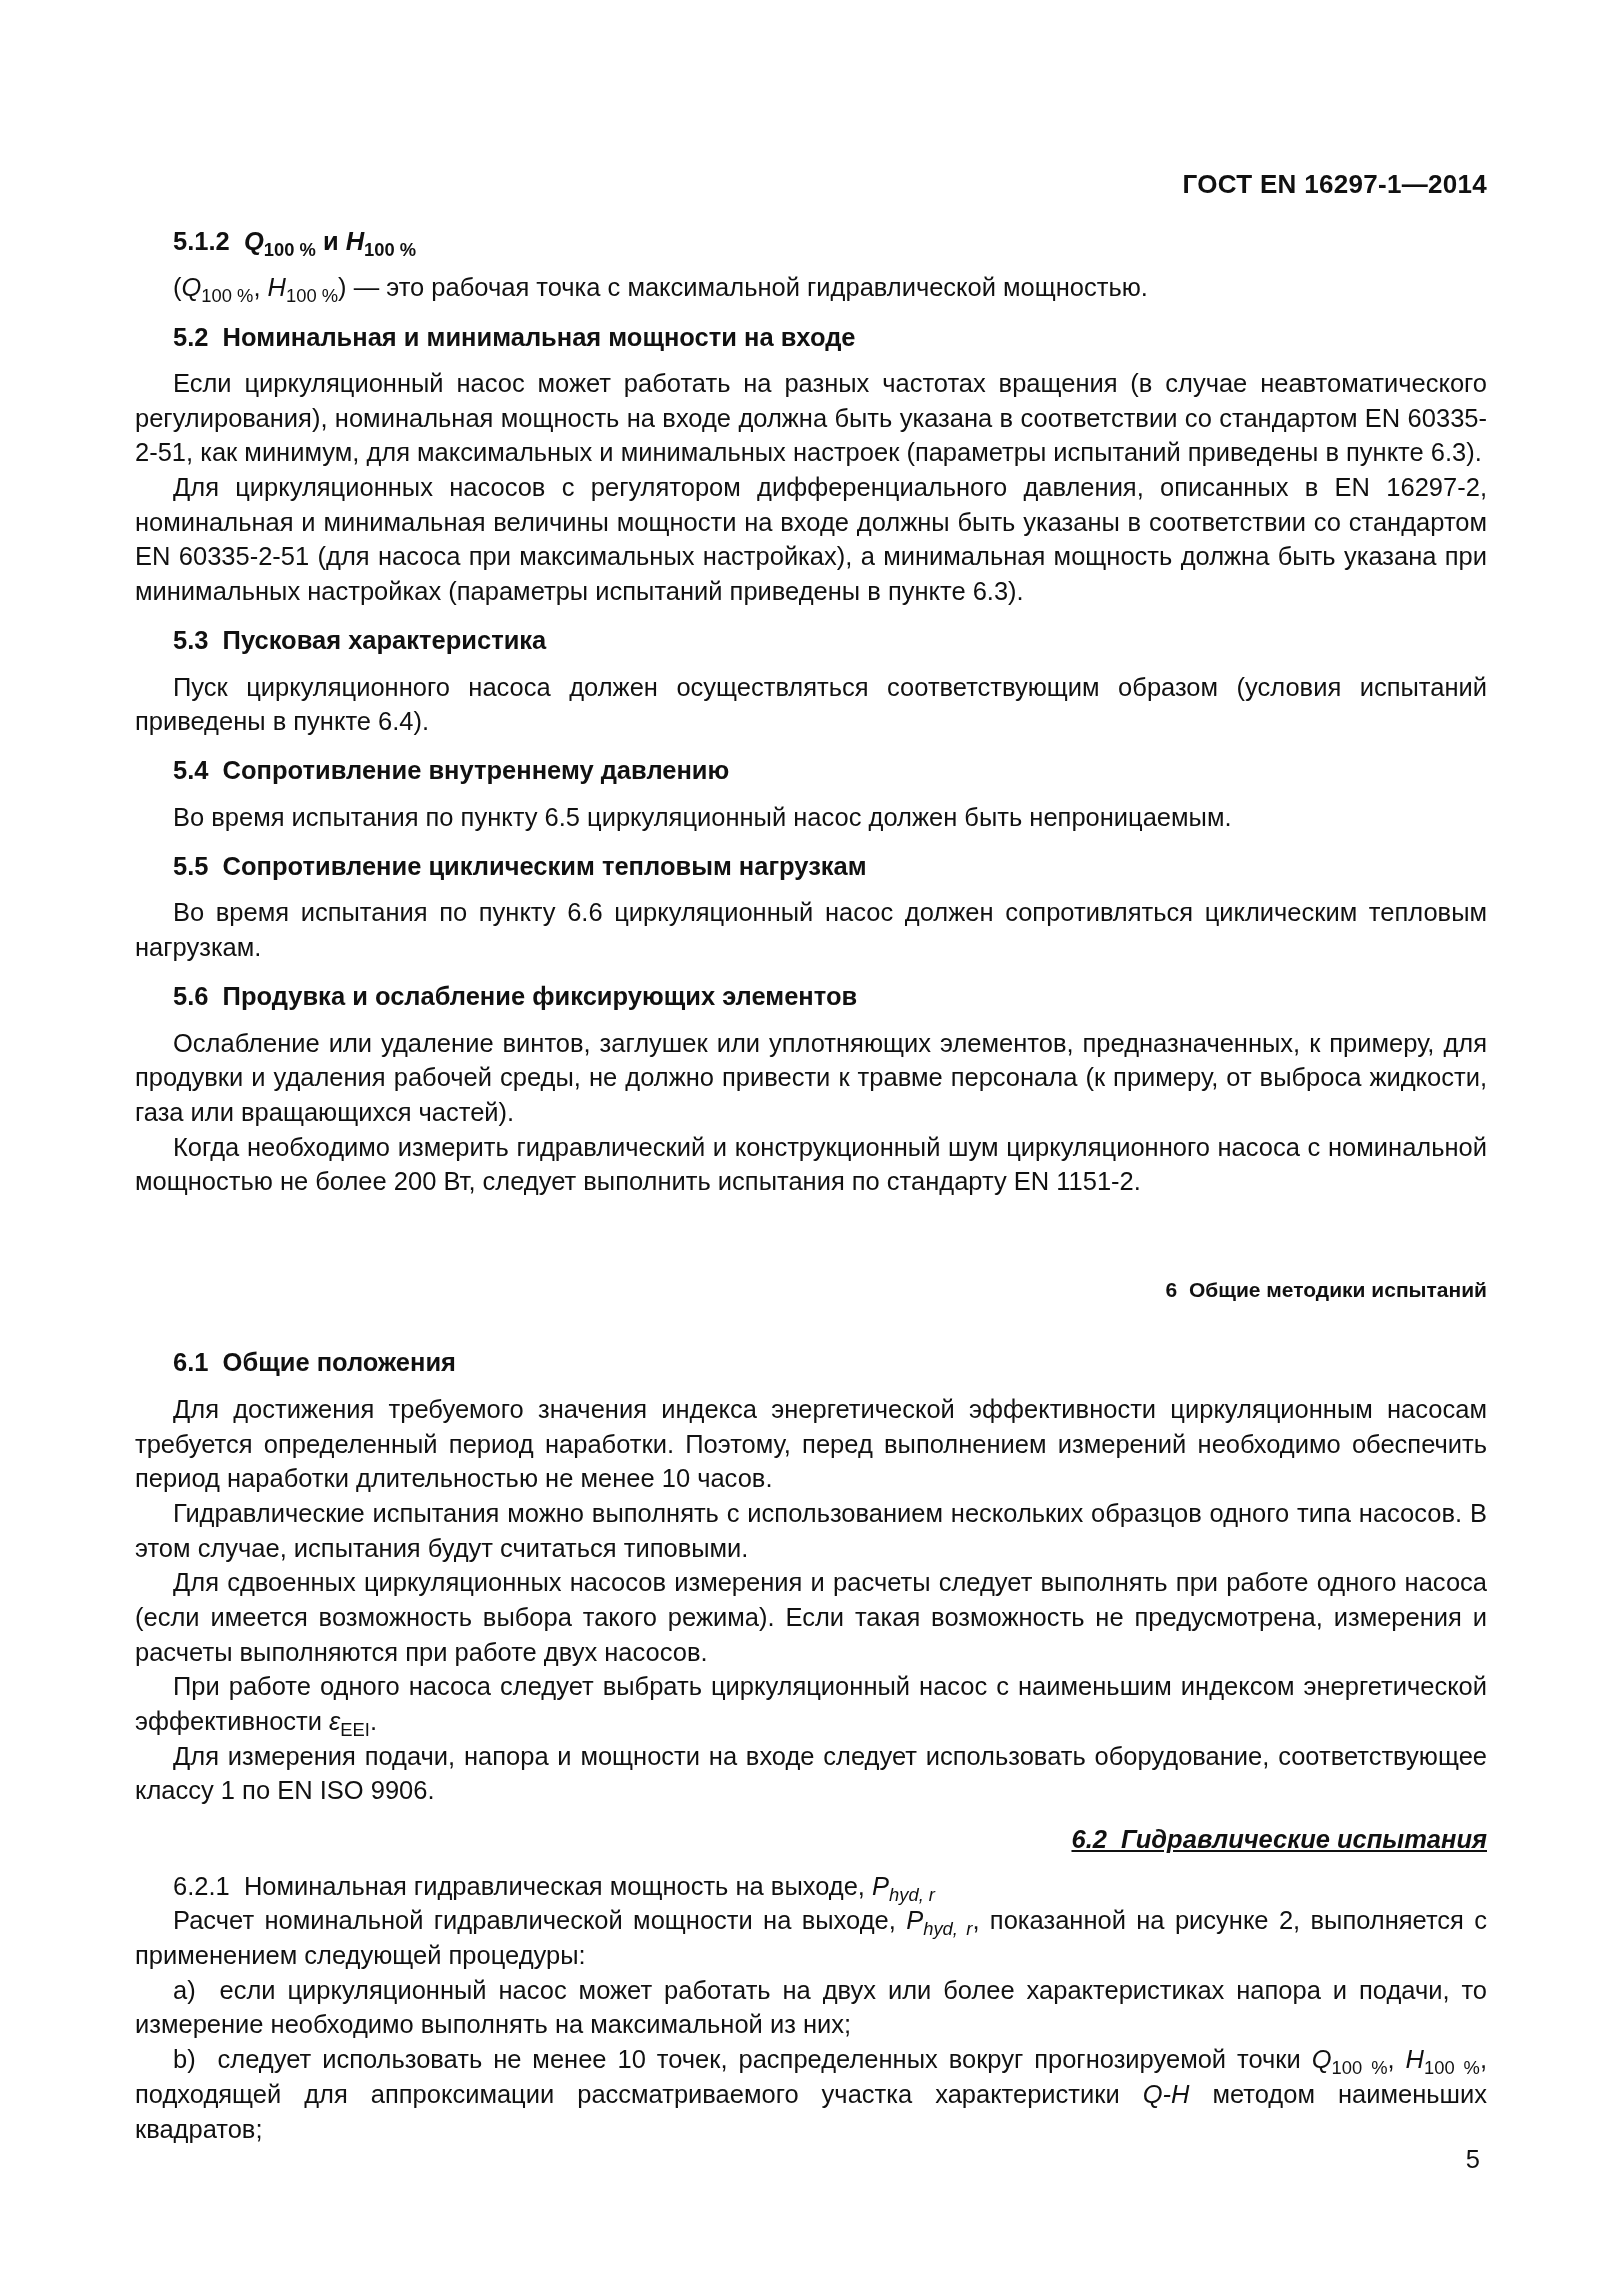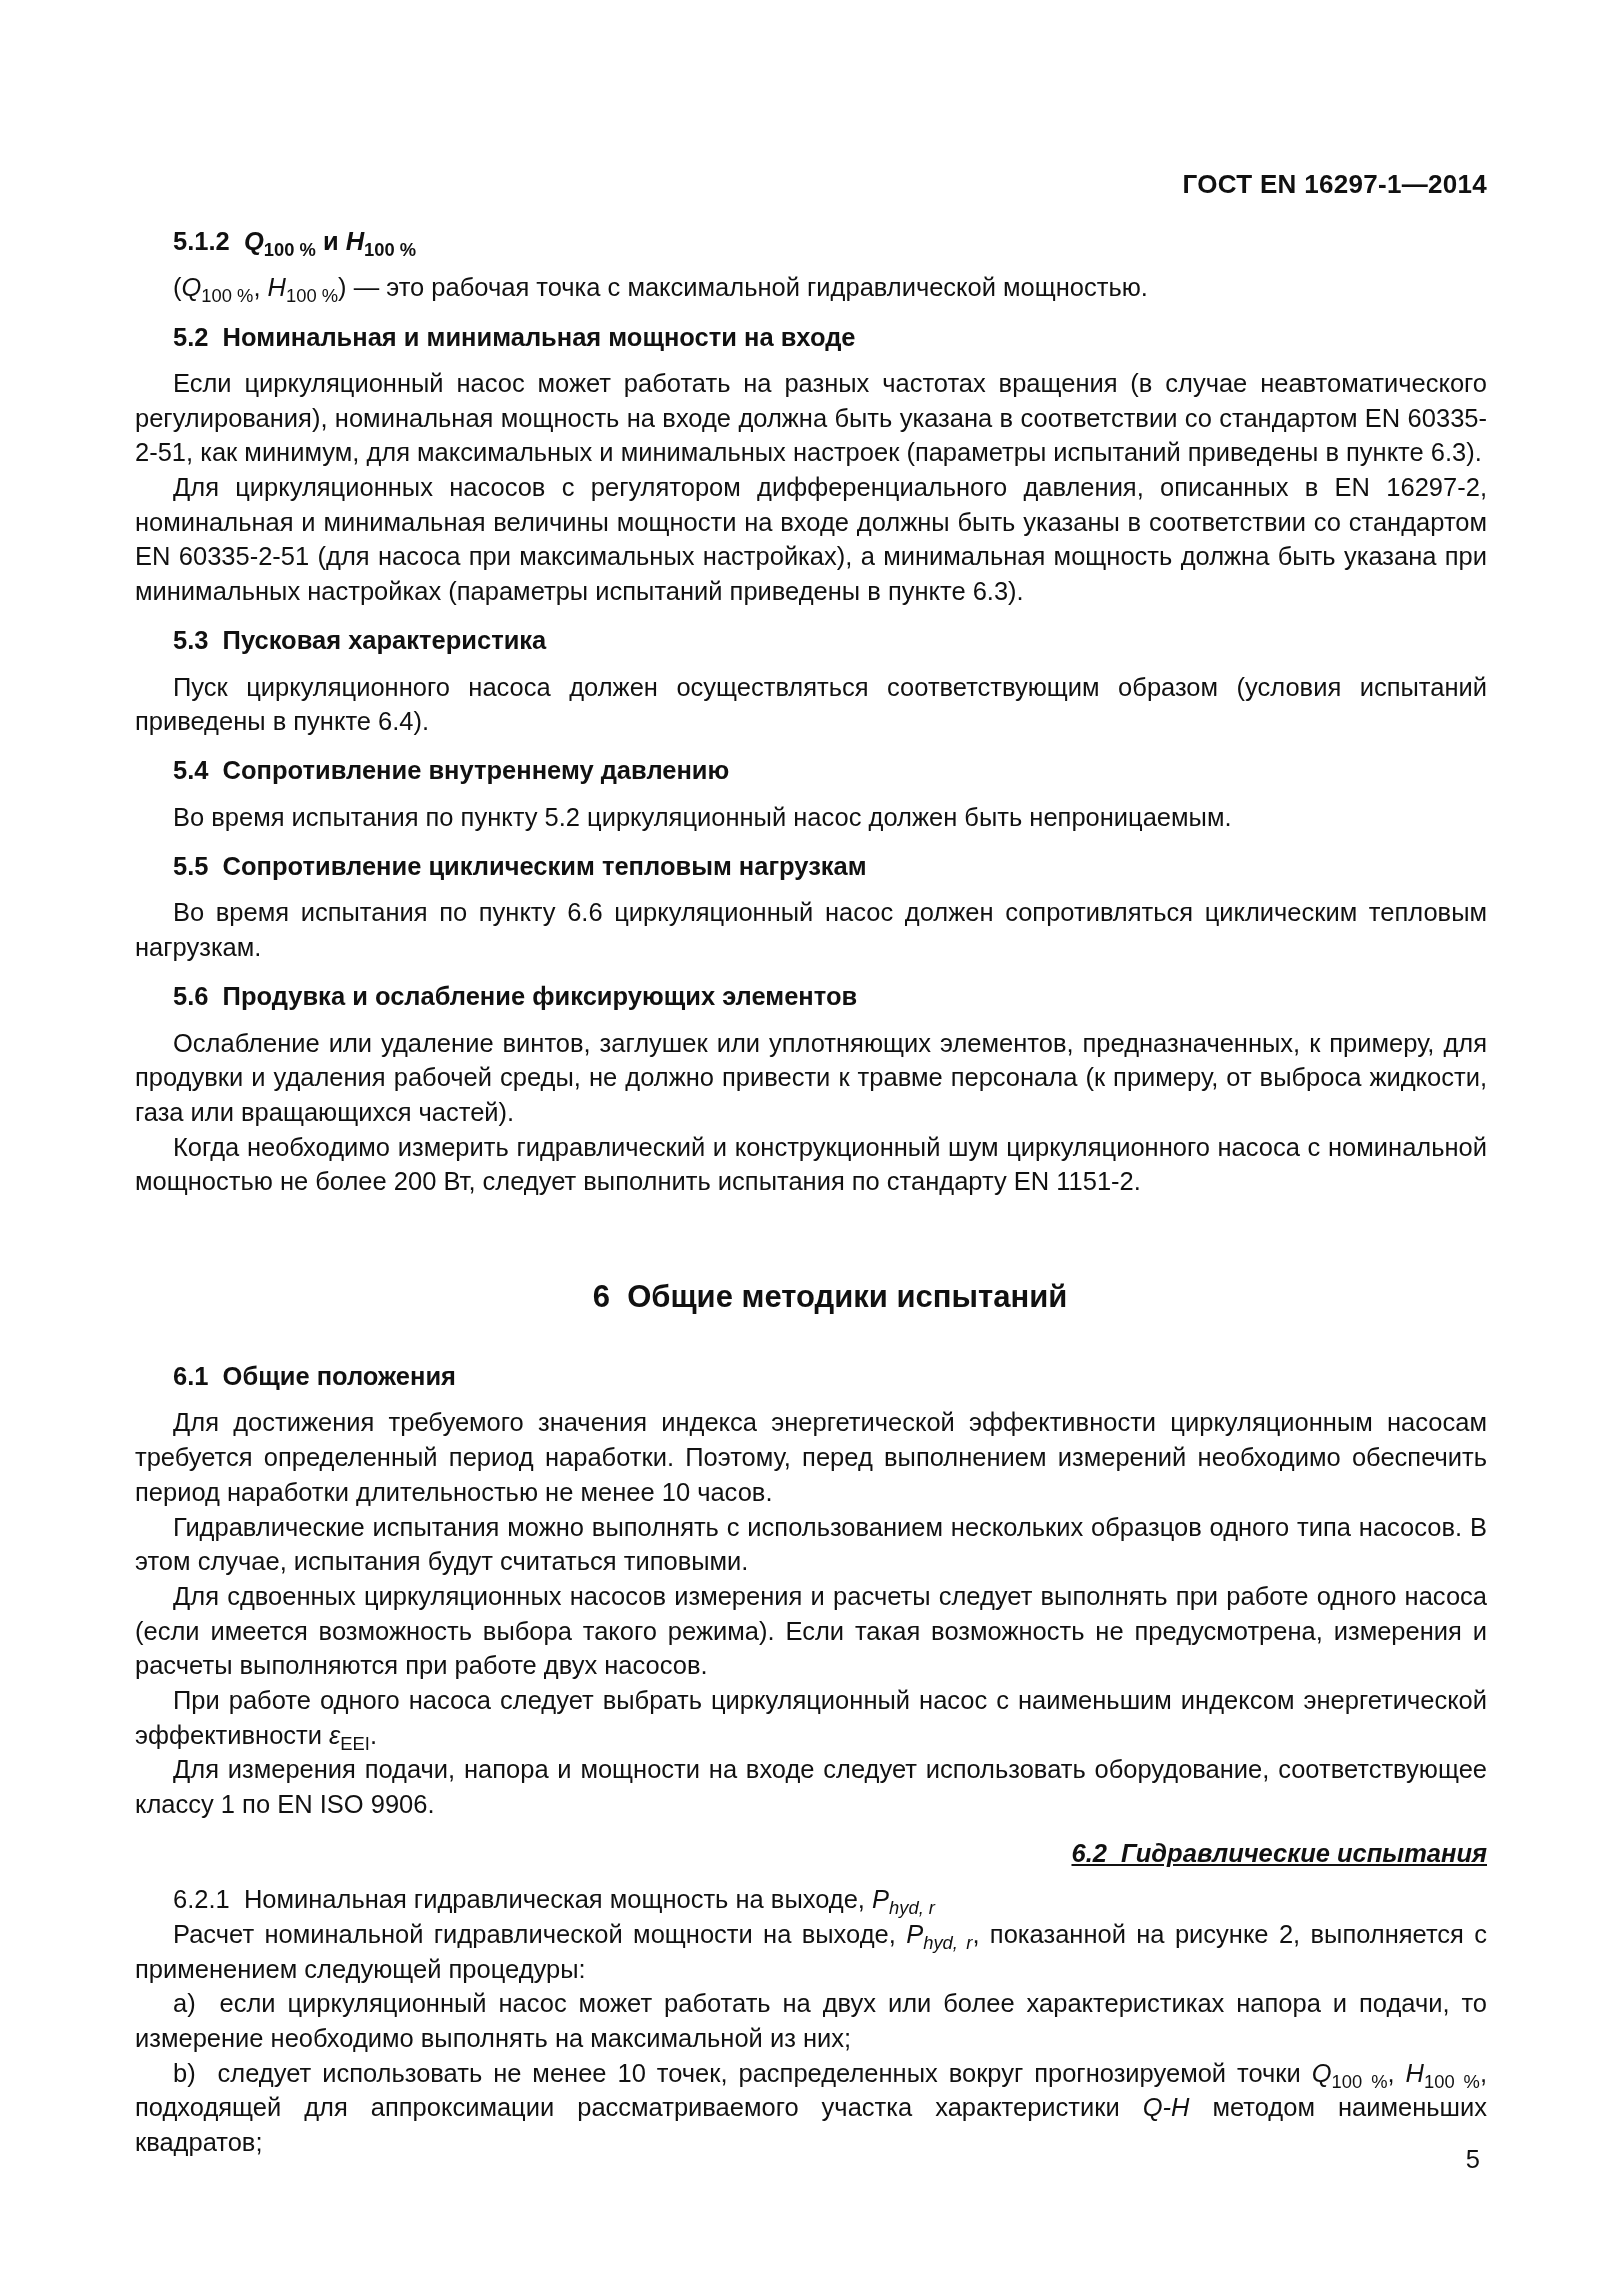--- a/index.html
+++ b/index.html
@@ -45,22 +45,22 @@
     text-indent: 38px;
     font-weight: 700;
     font-style: italic;
     text-align: right;
     text-decoration: underline;
   }
   .h-section {
     margin: 77px 0 41px 0;
     text-indent: 38px;
     font-weight: 700;
-    font-size: 31px;
-    text-align: center;
+    font-size: 21px;
+    text-align: right;
   }
   .h-plain {
     margin: 9.2px 0 0 0;
     text-indent: 38px;
     text-align: justify;
   }
   .it { font-style: italic; }
   sub { font-size: 72%; line-height: 0; }
   .page-number {
     position: absolute;
@@ -77,21 +77,21 @@
 
   <div class="doc-body">
       <div class="h-sub"><span>5.1.2&nbsp; </span><span class="it">Q</span><sub>100 %</sub><span> и </span><span class="it">H</span><sub>100 %</sub></div>
       <p class="para"><span>(</span><span class="it">Q</span><sub>100 %</sub><span>, </span><span class="it">H</span><sub>100 %</sub><span>) — это рабочая точка с максимальной гидравлической мощностью.</span></p>
       <div class="h-sub"><span>5.2&nbsp; Номинальная и минимальная мощности на входе</span></div>
       <p class="para"><span>Если циркуляционный насос может работать на разных частотах вращения (в случае неавтоматического регулирования), номинальная мощность на входе должна быть указана в соответствии со стандартом EN 60335-2-51, как минимум, для максимальных и минимальных настроек (параметры испытаний приведены в пункте 6.3).</span></p>
       <p class="para"><span>Для циркуляционных насосов с регулятором дифференциального давления, описанных в EN 16297-2, номинальная и минимальная величины мощности на входе должны быть указаны в соответствии со стандартом EN 60335-2-51 (для насоса при максимальных настройках), а минимальная мощность должна быть указана при минимальных настройках (параметры испытаний приведены в пункте 6.3).</span></p>
       <div class="h-sub"><span>5.3&nbsp; Пусковая характеристика</span></div>
       <p class="para"><span>Пуск циркуляционного насоса должен осуществляться соответствующим образом (условия испытаний приведены в пункте 6.4).</span></p>
       <div class="h-sub"><span>5.4&nbsp; Сопротивление внутреннему давлению</span></div>
-      <p class="para"><span>Во время испытания по пункту 5.2 циркуляционный насос должен быть непроницаемым.</span></p>
+      <p class="para"><span>Во время испытания по пункту 6.5 циркуляционный насос должен быть непроницаемым.</span></p>
       <div class="h-sub"><span>5.5&nbsp; Сопротивление циклическим тепловым нагрузкам</span></div>
       <p class="para"><span>Во время испытания по пункту 6.6 циркуляционный насос должен сопротивляться циклическим тепловым нагрузкам.</span></p>
       <div class="h-sub"><span>5.6&nbsp; Продувка и ослабление фиксирующих элементов</span></div>
       <p class="para"><span>Ослабление или удаление винтов, заглушек или уплотняющих элементов, предназначенных, к примеру, для продувки и удаления рабочей среды, не должно привести к травме персонала (к примеру, от выброса жидкости, газа или вращающихся частей).</span></p>
       <p class="para"><span>Когда необходимо измерить гидравлический и конструкционный шум циркуляционного насоса с номинальной мощностью не более 200 Вт, следует выполнить испытания по стандарту EN 1151-2.</span></p>
       <div class="h-section"><span>6&nbsp; Общие методики испытаний</span></div>
       <div class="h-sub"><span>6.1&nbsp; Общие положения</span></div>
       <p class="para"><span>Для достижения требуемого значения индекса энергетической эффективности циркуляционным насосам требуется определенный период наработки. Поэтому, перед выполнением измерений необходимо обеспечить период наработки длительностью не менее 10 часов.</span></p>
       <p class="para"><span>Гидравлические испытания можно выполнять с использованием нескольких образцов одного типа насосов. В этом случае, испытания будут считаться типовыми.</span></p>
       <p class="para"><span>Для сдвоенных циркуляционных насосов измерения и расчеты следует выполнять при работе одного насоса (если имеется возможность выбора такого режима). Если такая возможность не предусмотрена, измерения и расчеты выполняются при работе двух насосов.</span></p>

